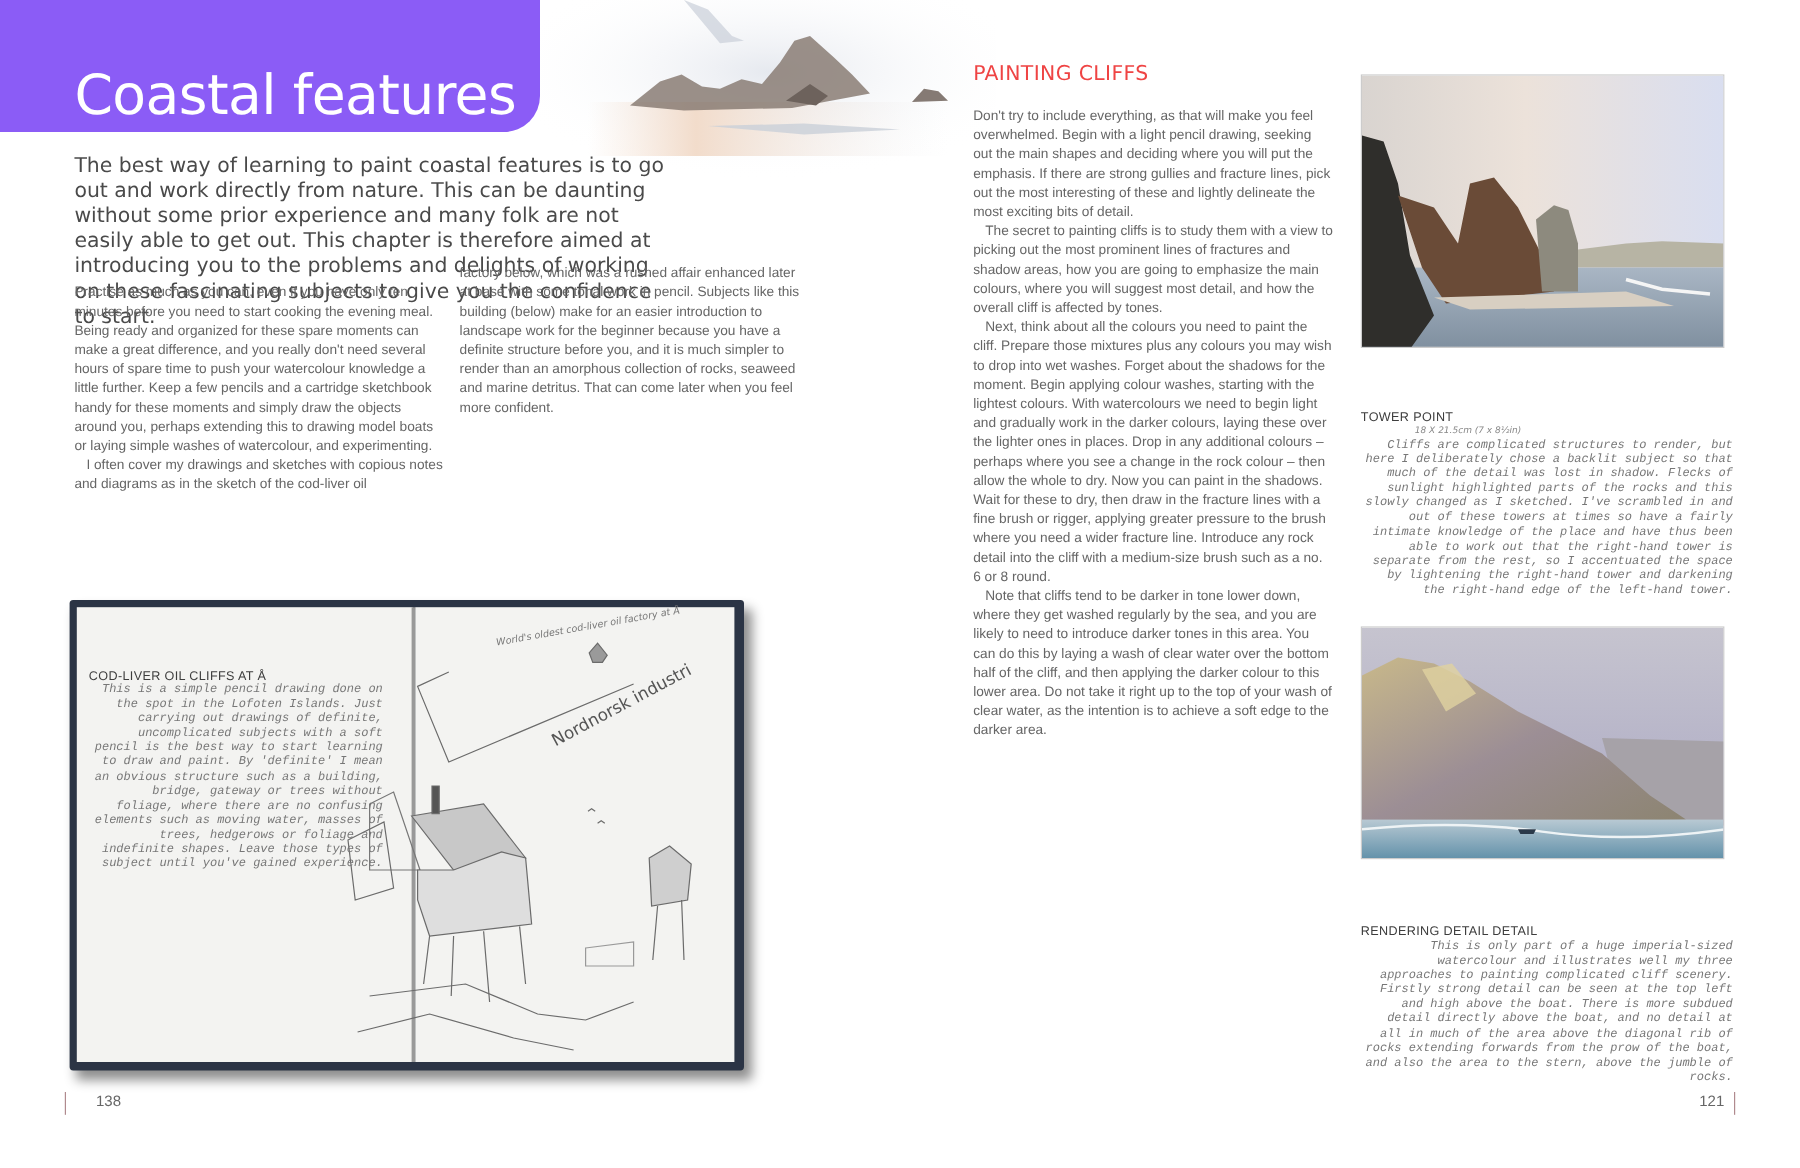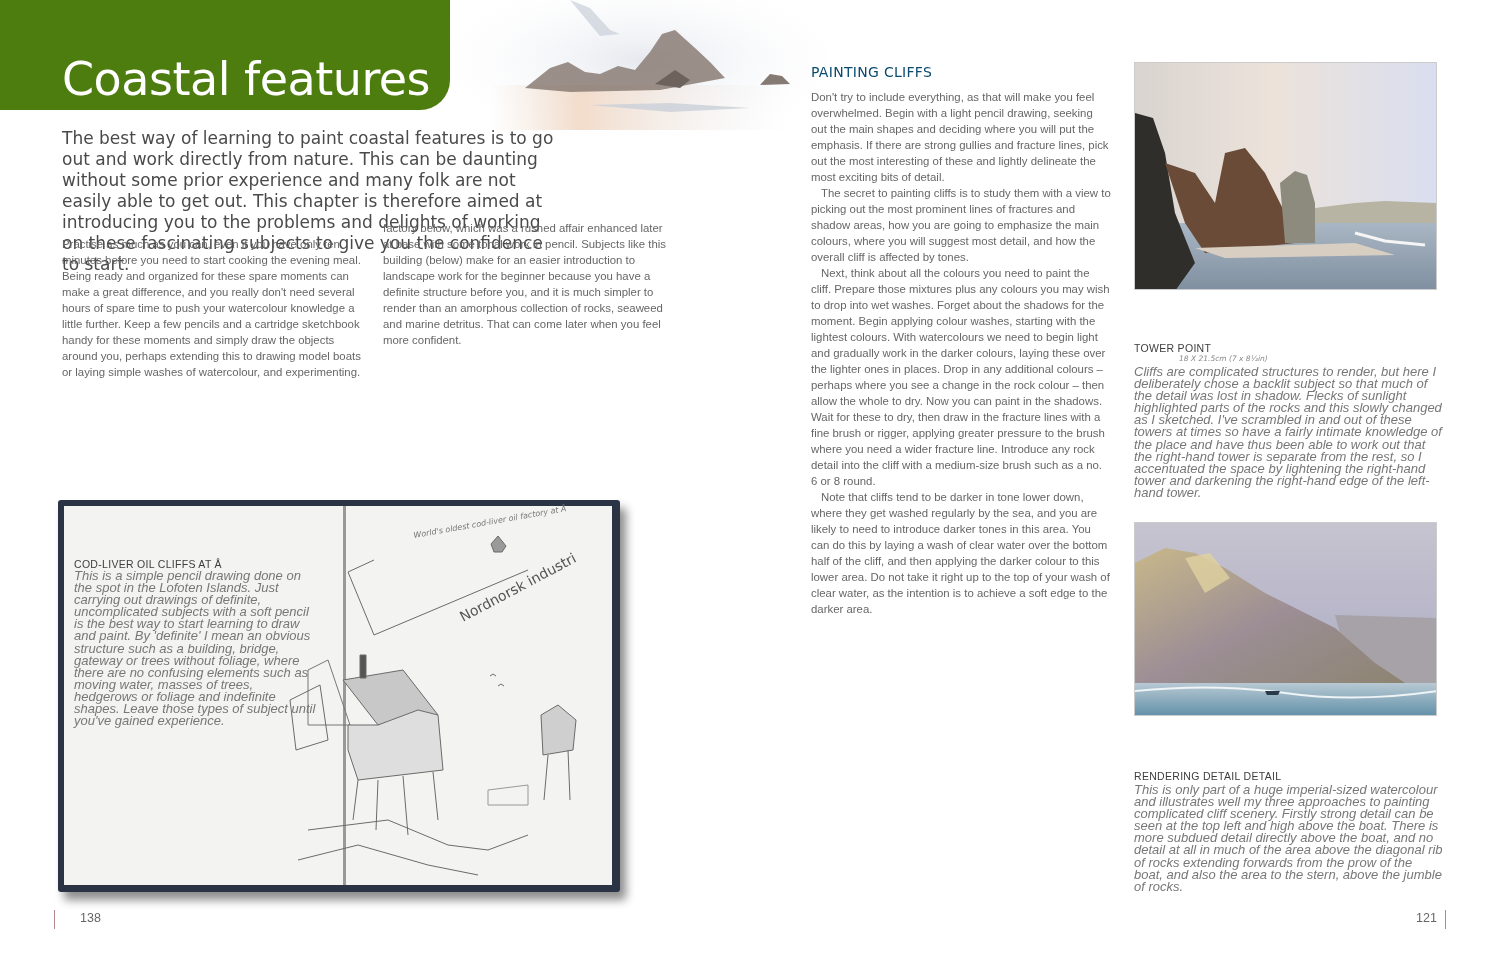--- a/index.html
+++ b/index.html
@@ -1,21 +1,21 @@
 <!DOCTYPE html>
 <html><head>
 <meta charset="utf-8">
 <style>
   * { box-sizing: border-box; margin: 0; padding: 0; }
   html, body { width: 1500px; height: 973px; background: #ffffff; overflow: hidden; }
   body { position: relative; font-family: "Liberation Sans", sans-serif; color: #555; }
 
   .title-bar {
     position: absolute; left: 0; top: 0; width: 450px; height: 110px;
-    background: #4d7c0f; border-bottom-right-radius: 30px; padding-left: 39px;
+    background: #8b5cf6; border-bottom-right-radius: 30px; padding-left: 39px;
   }
   .title-bar h1 {
     position: absolute; left: 62px; top: 52px;
     font-family: "DejaVu Sans", sans-serif; font-weight: normal;
     font-size: 46px; color: #ffffff; letter-spacing: -0.5px;
   }
   .header-art {
     position: absolute; left: 450px; top: 0; width: 380px; height: 150px;
   }
   .intro {
@@ -25,42 +25,42 @@
   .body-col {
     position: absolute; font-size: 11.4px; line-height: 16px; color: #666; text-align: left;
   }
   .body-col p { text-indent: 0; }
   .body-col p + p { text-indent: 10px; }
   .col1 { left: 62px; top: 236px; width: 308px; }
   .col2 { left: 383px; top: 220px; width: 287px; }
   .col3 { left: 811px; top: 89px; width: 300px; }
 
   .section-head {
-    position: absolute; left: 811px; top: 64px;
-    font-family: "DejaVu Sans", sans-serif; font-size: 14px; color: #0c4a6e; letter-spacing: 0.3px;
+    position: absolute; left: 811px; top: 52px;
+    font-family: "DejaVu Sans", sans-serif; font-size: 17px; color: #ef4444; letter-spacing: 0.3px;
   }
 
   .sketchbook {
     position: absolute; left: 58px; top: 500px; width: 562px; height: 392px;
     background: #2b3445; border-radius: 3px;
     box-shadow: 6px 8px 10px rgba(0,0,0,0.45);
   }
   .sketch-page {
     position: absolute; top: 6px; height: 379px; background: #f3f3f1;
   }
   .sketch-page.left { left: 6px; width: 280px; }
   .sketch-page.right { left: 288px; width: 266px; }
   .sketch-gutter { position: absolute; left: 285px; top: 6px; width: 3px; height: 379px; background: #999; }
   .sketch-svg { position: absolute; left: 0; top: 0; }
 
   .cap-title {
     font-family: Liberation Sans, sans-serif; font-size: 10.5px; color: #3d3d3d; letter-spacing: 0.3px; margin-top: 40px;
   }
   .cap-text {
-    font-family: Liberation Sans, sans-serif; font-style: italic; font-size: 13px; line-height: 12.1px; color: #777;
+    font-family: Liberation Mono, monospace; font-style: italic; font-size: 10px; line-height: 12.1px; color: #777; text-align: right;
   }
   .cap-sub { font-family: "DejaVu Sans", sans-serif; font-style: italic; font-size: 7.5px; color: #888; margin-left: 45px; }
 
   .caption-a { position: absolute; left: 74px; top: 518px; width: 245px; }
   .caption-b { position: absolute; left: 1134px; top: 302px; width: 310px; }
   .caption-c { position: absolute; left: 1134px; top: 730px; width: 310px; }
 
   .painting { position: absolute; border: 1px solid #ccc; overflow: hidden; }
   .painting-tower { left: 1134px; top: 62px; width: 303px; height: 228px; }
   .painting-cliff { left: 1134px; top: 522px; width: 303px; height: 194px; }
@@ -97,20 +97,21 @@
   <path d="M75 88 L100 68 L118 62 L135 72 L150 74 L168 66 L185 70 L200 52 L212 34 L225 30 L245 48 L260 62 L275 78 L210 90 L120 92 Z" fill="#8a7c74" opacity="0.85"></path>
   <path d="M205 84 L225 70 L240 80 L230 88 Z" fill="#6d625c"></path>
   <path d="M310 85 L320 74 L332 76 L340 84 Z" fill="#857a74"></path>
   <path d="M140 105 L220 103 L300 108 L220 112 Z" fill="#c9d0d8" opacity="0.8"></path>
 </svg>
 
 <div class="intro">The best way of learning to paint coastal features is to go out and work directly from nature. This can be daunting without some prior experience and many folk are not easily able to get out. This chapter is therefore aimed at introducing you to the problems and delights of working on these fascinating subjects to give you the confidence to start.</div>
 
 <div class="body-col col1">
   <p>Practise as much as you can, even if you have only ten minutes before you need to start cooking the evening meal. Being ready and organized for these spare moments can make a great difference, and you really don't need several hours of spare time to push your watercolour knowledge a little further. Keep a few pencils and a cartridge sketchbook handy for these moments and simply draw the objects around you, perhaps extending this to drawing model boats or laying simple washes of watercolour, and experimenting.</p>
+  <p>I often cover my drawings and sketches with copious notes and diagrams as in the sketch of the cod-liver oil</p>
 </div>
 
 <div class="body-col col2">
   <p>factory below, which was a rushed affair enhanced later at base with some tonal work in pencil. Subjects like this building (below) make for an easier introduction to landscape work for the beginner because you have a definite structure before you, and it is much simpler to render than an amorphous collection of rocks, seaweed and marine detritus. That can come later when you feel more confident.</p>
 </div>
 
 <div class="sketchbook">
   <div class="sketch-page left"></div>
   <div class="sketch-page right"></div>
   <div class="sketch-gutter"></div>

